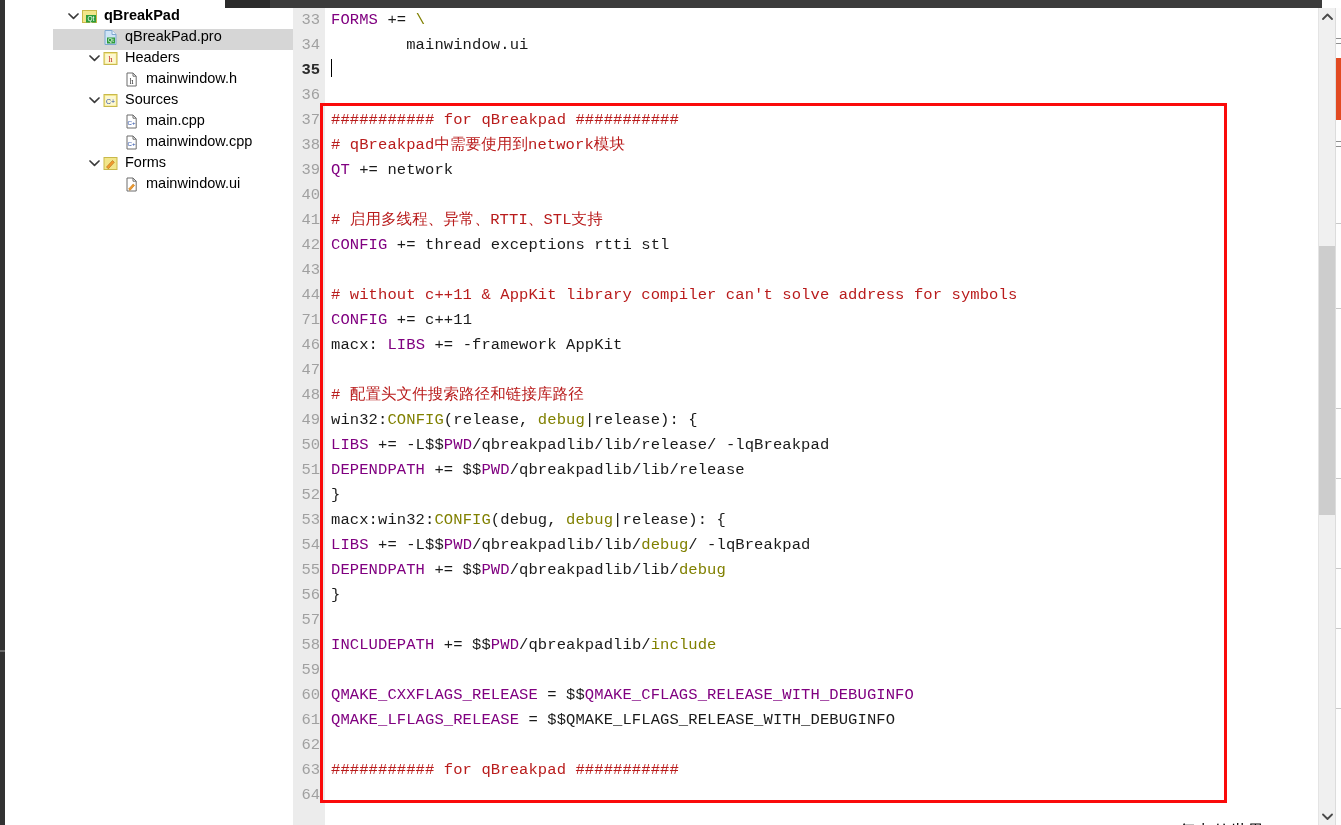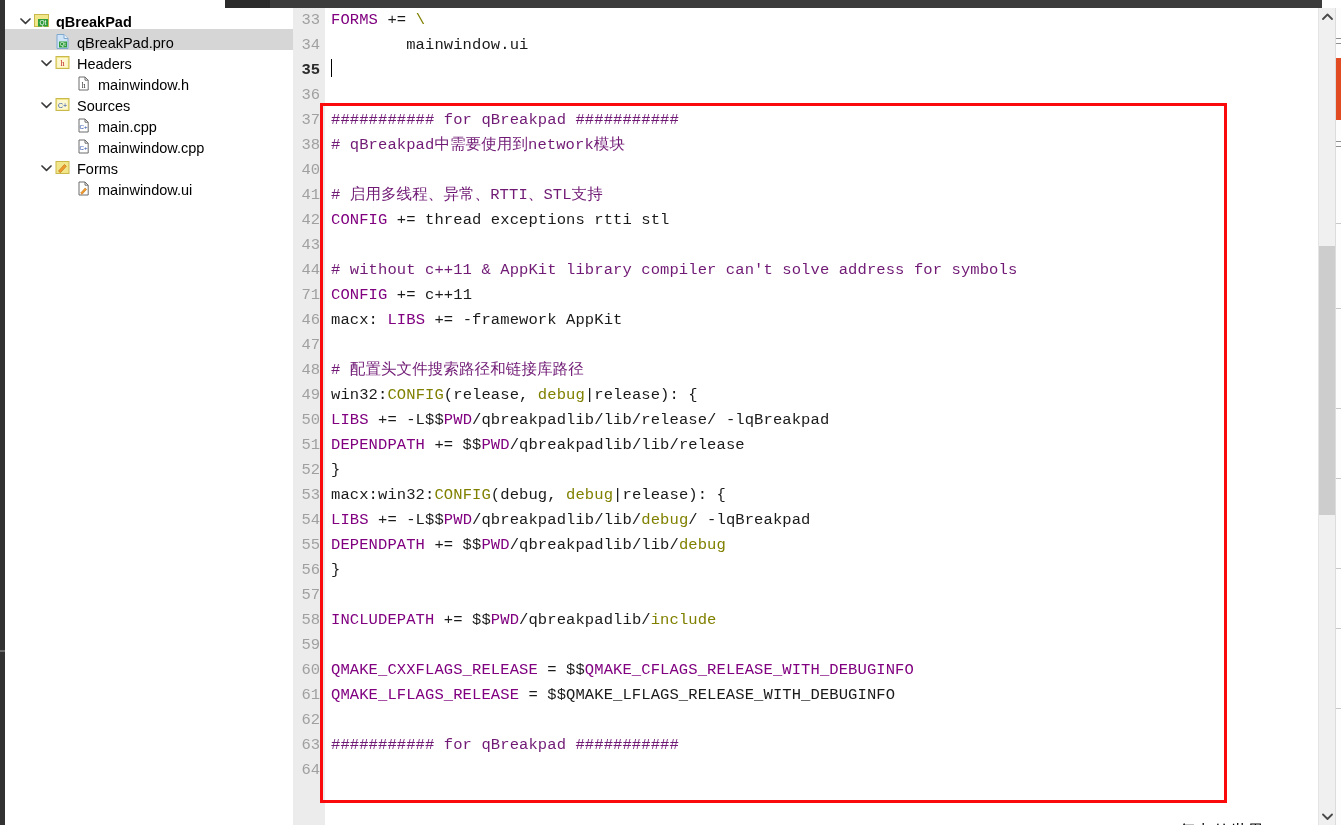--- a/index.html
+++ b/index.html
@@ -39,24 +39,25 @@
   
   #sidebar {
     position: absolute; left: 5px; top: 8px; width: 288px; height: 817px;
     background: #ffffff;
     overflow: hidden;
   }
   .tree-row {
     position: relative;
     height: 21px;
     display: flex;
-    align-items: flex-end;
+    align-items: flex-start;
     font-size: 14.5px;
     color: #000;
     white-space: nowrap;
+    margin-left: 48px;
   }
   .tree-row.selected { background: #d6d6d6; }
   .chev {
     width: 16px; height: 16px; flex: 0 0 16px;
     display: flex; align-items: center; justify-content: center;
     color: #3b3b3b;
   }
   .chev svg { display:block; }
   .ico {
     width: 17px; height: 17px; flex: 0 0 17px;
@@ -108,21 +109,21 @@
   .lnum.cur { color: #2b2b2b; font-weight: bold; }
   .ltext {
     padding-left: 7px;
     height: 25px;
     line-height: 25px;
     letter-spacing: 0.1px;
   }
   
   .t-var     { color: #800080; }         
   .t-plain   { color: #1a1a1a; }
-  .t-comment { color: #701a75; }
+  .t-comment { color: #b91c1c; }
   .t-kw      { color: #808000; }
   .t-op      { color: #1a1a1a; }
   .caret {
     display: inline-block;
     width: 1px; height: 18px;
     background: #000;
     vertical-align: -3px;
   }
 
   
@@ -317,20 +318,21 @@
   <div id="editor">
     <div id="gutter"></div>
     <div id="gutter-sep"></div>
     <div class="code-wrap" id="code-wrap">
         <div class="line"><span class="lnum">33</span><span class="ltext"><span class="t-var">FORMS</span><span class="t-op"> += </span><span class="t-kw">\</span></span></div>
         <div class="line"><span class="lnum">34</span><span class="ltext"><span class="t-plain">        mainwindow.ui</span></span></div>
         <div class="line"><span class="lnum cur">35</span><span class="ltext"><span class="caret"></span></span></div>
         <div class="line"><span class="lnum">36</span><span class="ltext"></span></div>
         <div class="line"><span class="lnum">37</span><span class="ltext"><span class="t-comment">########### for qBreakpad ###########</span></span></div>
         <div class="line"><span class="lnum">38</span><span class="ltext"><span class="t-comment"># qBreakpad中需要使用到network模块</span></span></div>
+        <div class="line"><span class="lnum">39</span><span class="ltext"><span class="t-var">QT</span><span class="t-plain"> += network</span></span></div>
         <div class="line"><span class="lnum">40</span><span class="ltext"></span></div>
         <div class="line"><span class="lnum">41</span><span class="ltext"><span class="t-comment"># 启用多线程、异常、RTTI、STL支持</span></span></div>
         <div class="line"><span class="lnum">42</span><span class="ltext"><span class="t-var">CONFIG</span><span class="t-plain"> += thread exceptions rtti stl</span></span></div>
         <div class="line"><span class="lnum">43</span><span class="ltext"></span></div>
         <div class="line"><span class="lnum">44</span><span class="ltext"><span class="t-comment"># without c++11 &amp; AppKit library compiler can't solve address for symbols</span></span></div>
         <div class="line"><span class="lnum">71</span><span class="ltext"><span class="t-var">CONFIG</span><span class="t-plain"> += c++11</span></span></div>
         <div class="line"><span class="lnum">46</span><span class="ltext"><span class="t-plain">macx: </span><span class="t-var">LIBS</span><span class="t-plain"> += -framework AppKit</span></span></div>
         <div class="line"><span class="lnum">47</span><span class="ltext"></span></div>
         <div class="line"><span class="lnum">48</span><span class="ltext"><span class="t-comment"># 配置头文件搜索路径和链接库路径</span></span></div>
         <div class="line"><span class="lnum">49</span><span class="ltext"><span class="t-plain">win32:</span><span class="t-kw">CONFIG</span><span class="t-plain">(release, </span><span class="t-kw">debug</span><span class="t-plain">|release): {</span></span></div>

